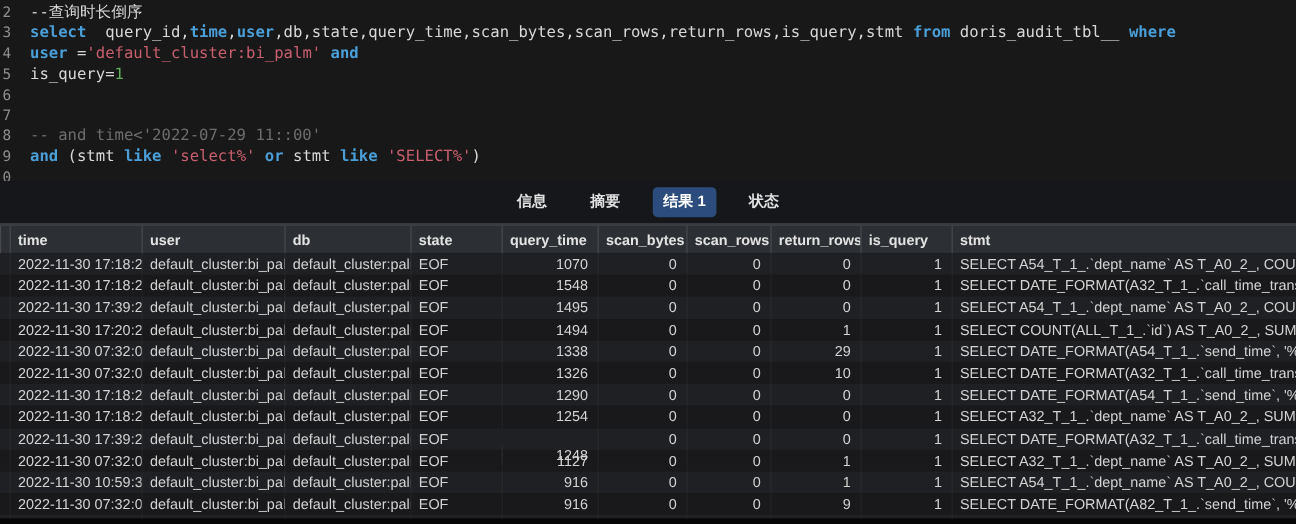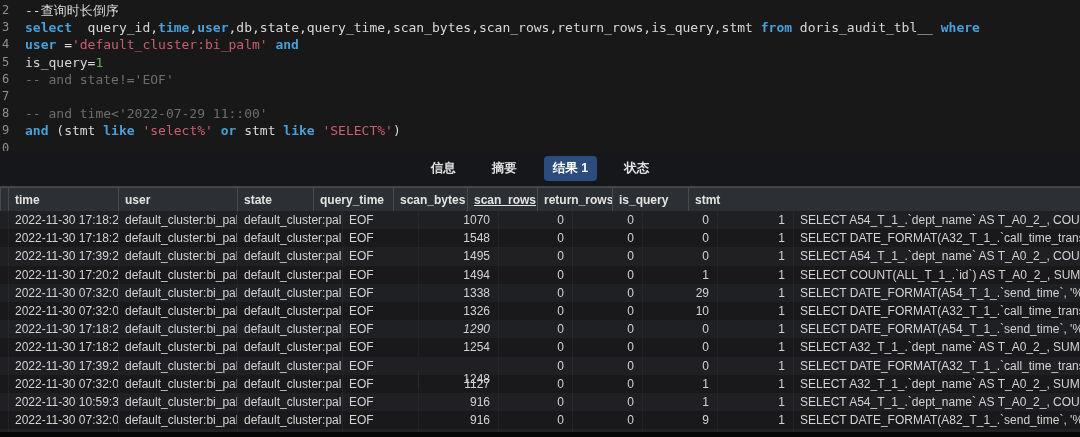--- a/index.html
+++ b/index.html
@@ -72,21 +72,20 @@
       <div class="code-line">
         <span class="gutter">4</span>
         <span class="code-text"><span class="tok-kw">user</span><span class="tok-plain"> =</span><span class="tok-str">'default_cluster:bi_palm'</span><span class="tok-plain"> </span><span class="tok-kw">and</span></span>
       </div>
       <div class="code-line">
         <span class="gutter">5</span>
         <span class="code-text"><span class="tok-plain">is_query=</span><span class="tok-num">1</span></span>
       </div>
       <div class="code-line">
         <span class="gutter">6</span>
-        <span class="code-text"><span class="tok-com">-- and state!='EOF'</span></span>
       </div>
       <div class="code-line">
         <span class="gutter">7</span>
       </div>
       <div class="code-line">
         <span class="gutter">8</span>
         <span class="code-text"><span class="tok-com">-- and time&lt;'2022-07-29 11::00'</span></span>
       </div>
       <div class="code-line">
         <span class="gutter">9</span>
@@ -102,24 +101,25 @@
       <button class="tab">摘要</button>
       <button class="tab active">结果 1</button>
       <button class="tab">状态</button>
     </div>
 
   <div class="grid">
     <div class="grid-header" id="grid-header">
         <div class="hcell lead-gutter"></div>
         <div class="hcell" style="flex: 0 0 110px;">time</div>
         <div class="hcell" style="flex: 0 0 119px;">user</div>
+        <div class="hcell" style="flex: 0 0 105px;">db</div>
         <div class="hcell" style="flex: 0 0 76px;">state</div>
         <div class="hcell" style="flex: 0 0 80px;">query_time</div>
         <div class="hcell" style="flex: 0 0 74px;">scan_bytes</div>
-        <div class="hcell" style="flex: 0 0 70px; text-decoration: underline;">scan_rows</div>
+        <div class="hcell" style="flex: 0 0 70px;">scan_rows</div>
         <div class="hcell" style="flex: 0 0 75px;">return_rows</div>
         <div class="hcell" style="flex: 0 0 76px;">is_query</div>
         <div class="hcell col-stmt">stmt</div>
       </div>
     <div id="grid-body">
         <div class="grid-row">
           <div class="cell lead-gutter"></div>
           <div class="cell" style="flex: 0 0 110px;">2022-11-30 17:18:22</div>
           <div class="cell" style="flex: 0 0 119px;">default_cluster:bi_palm</div>
           <div class="cell" style="flex: 0 0 105px;">default_cluster:palm</div>
@@ -195,21 +195,21 @@
           <div class="cell align-right" style="flex: 0 0 75px;">10</div>
           <div class="cell align-right" style="flex: 0 0 76px;">1</div>
           <div class="cell col-stmt">SELECT DATE_FORMAT(A32_T_1_.`call_time_trans`, '%</div>
         </div>
         <div class="grid-row">
           <div class="cell lead-gutter"></div>
           <div class="cell" style="flex: 0 0 110px;">2022-11-30 17:18:22</div>
           <div class="cell" style="flex: 0 0 119px;">default_cluster:bi_palm</div>
           <div class="cell" style="flex: 0 0 105px;">default_cluster:palm</div>
           <div class="cell" style="flex: 0 0 76px;">EOF</div>
-          <div class="cell align-right" style="flex: 0 0 80px; font-style: italic;">1290</div>
+          <div class="cell align-right" style="flex: 0 0 80px;">1290</div>
           <div class="cell align-right" style="flex: 0 0 74px;">0</div>
           <div class="cell align-right" style="flex: 0 0 70px;">0</div>
           <div class="cell align-right" style="flex: 0 0 75px;">0</div>
           <div class="cell align-right" style="flex: 0 0 76px;">1</div>
           <div class="cell col-stmt">SELECT DATE_FORMAT(A54_T_1_.`send_time`, '%Y%m</div>
         </div>
         <div class="grid-row">
           <div class="cell lead-gutter"></div>
           <div class="cell" style="flex: 0 0 110px;">2022-11-30 17:18:22</div>
           <div class="cell" style="flex: 0 0 119px;">default_cluster:bi_palm</div>

